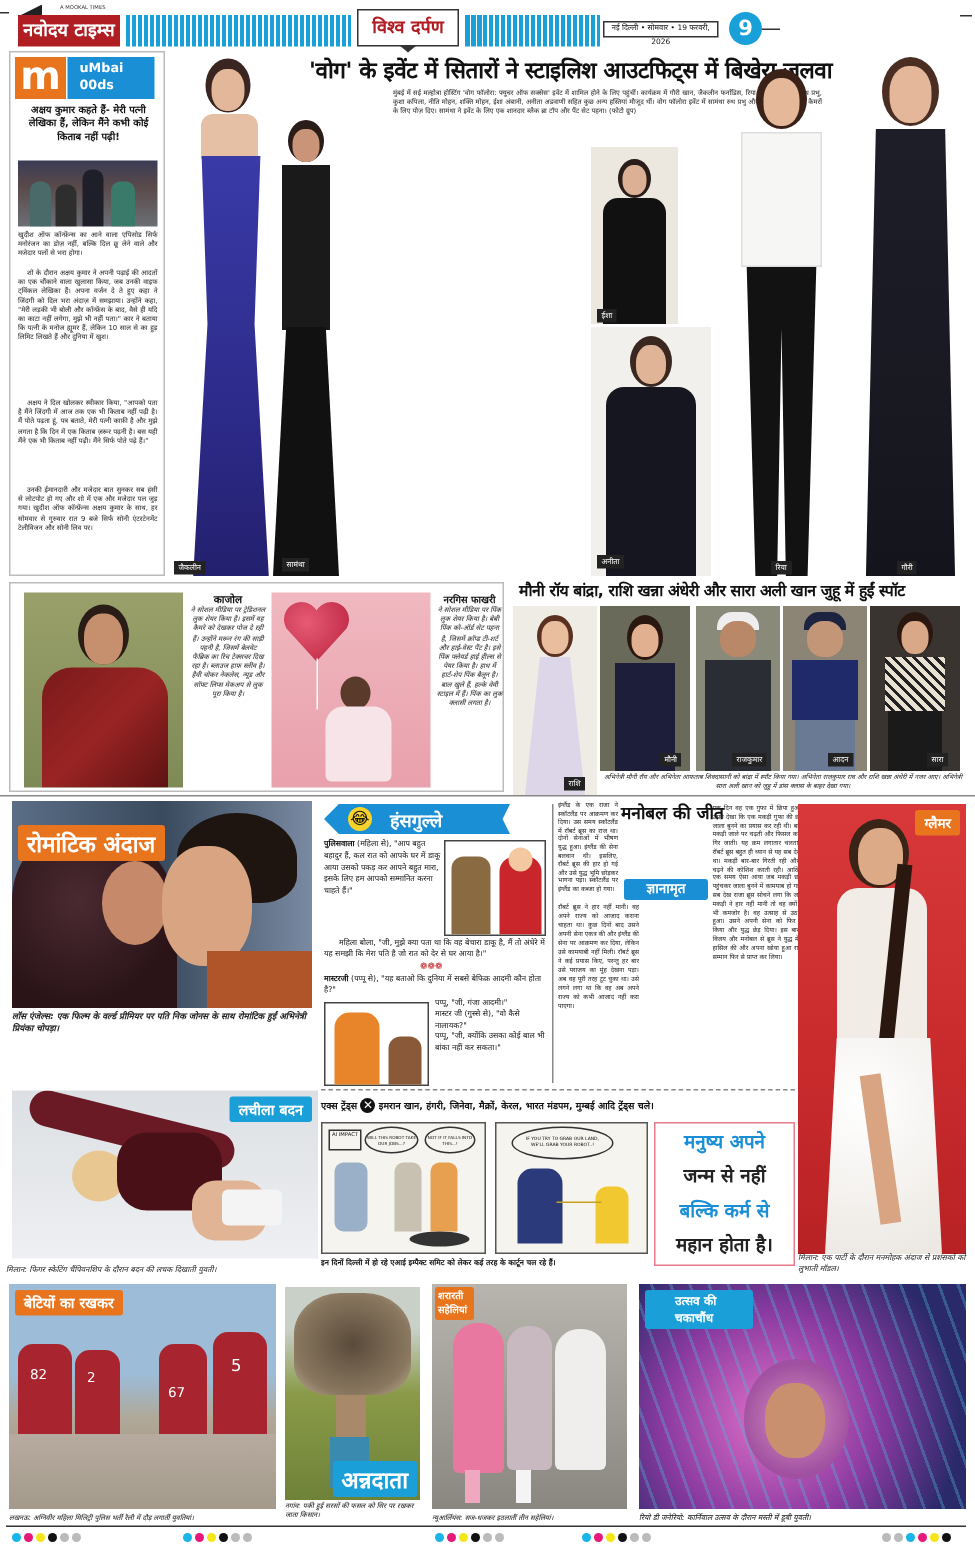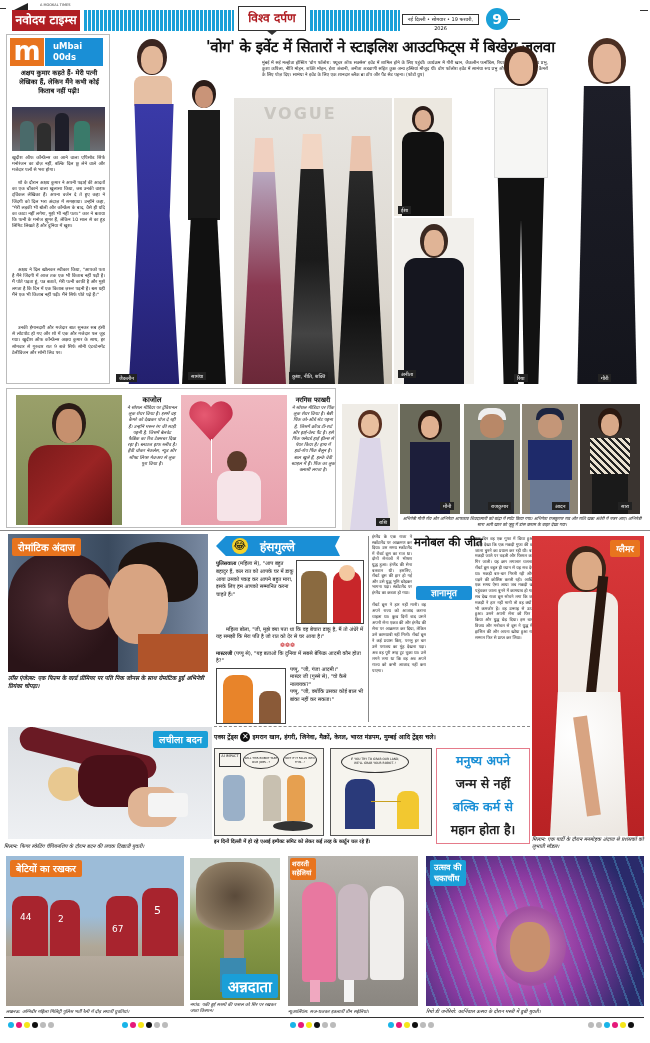--- a/index.html
+++ b/index.html
@@ -65,27 +65,20 @@
   </div>
 
   <div class="ph" style="left:62px;top:44px;width:60px;height:306px">
     <div class="abs" style="left:18px;top:2px;width:24px;height:28px;border-radius:50%;background:#2a1c18"></div>
     <div class="abs" style="left:21px;top:8px;width:18px;height:22px;border-radius:45%;background:#c99478"></div>
     <div class="abs" style="left:14px;top:32px;width:32px;height:110px;background:#1a1a1a"></div>
     <div class="abs" style="left:8px;top:140px;width:44px;height:166px;background:#111;clip-path:polygon(20% 0,80% 0,100% 100%,0 100%)"></div>
     <div class="cap" style="left:14px;top:294px">सामंथा</div>
   </div>
 
-  <div class="ph" style="left:122px;top:64px;width:158px;height:286px;background:linear-gradient(180deg,#e8e6e2,#dcd7cf 70%,#c9c2b6)">
-    <div class="abs" style="left:30px;top:6px;font-size:16px;color:#c9c6c0;font-weight:bold;letter-spacing:2px">VOGUE</div>
-    <div class="abs" style="left:8px;top:40px;width:44px;height:246px;background:linear-gradient(180deg,#f0d0c0 0 14%,#b8a8c0 14%,#8a3850 60%,#6a2838);clip-path:polygon(30% 0,70% 0,80% 30%,100% 100%,0 100%,20% 30%)"></div>
-    <div class="abs" style="left:55px;top:36px;width:46px;height:250px;background:linear-gradient(180deg,#f2d6c4 0 14%,#222 14%,#1a1a1a 50%,#444 80%,#222);clip-path:polygon(30% 0,70% 0,80% 30%,100% 100%,0 100%,20% 30%)"></div>
-    <div class="abs" style="left:104px;top:38px;width:46px;height:248px;background:linear-gradient(180deg,#eac4ae 0 14%,#2a2a2a 14%,#111 70%,#2a2a2a);clip-path:polygon(30% 0,70% 0,80% 30%,100% 100%,0 100%,20% 30%)"></div>
-    <div class="cap" style="left:55px;top:274px">कुशा, नीति, शक्ति</div>
-  </div>
 
   <div class="abs" style="left:94px;top:2px;width:360px;font-size:15px;font-weight:bold;letter-spacing:-0.3px;white-space:nowrap"><span>'वोग' के इवेंट में सितारों ने स्टाइलिश आउटफिट्स में बिखेरा जलवा</span></div>
   <div class="abs tiny" style="left:150px;top:26px;width:286px;font-size:4.5px">मुंबई में सई मल्होत्रा होस्टिंग 'वोग फॉलोरा: फ्यूचर ऑफ सक्सेस' इवेंट में शामिल होने के लिए पहुंचीं। कार्यक्रम में गौरी खान, जैकलीन फर्नांडिस, रिया चक्रवर्ती, सामंथा रुथ प्रभु, कुशा कपिला, नीति मोहन, शक्ति मोहन, ईशा अंबानी, अनीता अडवाणी सहित कुछ अन्य हस्तियां मौजूद थीं। वोग फॉलोरा इवेंट में सामंथा रुथ प्रभु और अनीता अडवाणी ने कैमरों के लिए पोज़ दिए। सामंथा ने इवेंट के लिए एक शानदार ब्लैक ब्रा टॉप और पैंट सेट पहना। (फोटो ग्रुप)</div>
 
   <div class="ph" style="left:282px;top:64px;width:58px;height:118px;background:#ece8e0">
     <div class="abs" style="left:18px;top:8px;width:22px;height:26px;border-radius:50%;background:#2a1c18"></div>
     <div class="abs" style="left:21px;top:12px;width:16px;height:20px;border-radius:45%;background:#dcb094"></div>
     <div class="abs" style="left:8px;top:34px;width:42px;height:84px;background:#111;border-radius:10px 10px 0 0"></div>
     <div class="cap" style="left:4px;top:108px">ईशा</div>
   </div>
@@ -125,20 +118,21 @@
     <div class="abs" style="left:8px;top:6px;width:44px;height:40px;background:radial-gradient(circle at 35% 35%,#e65a72,#b8203e);clip-path:path('M22 40 L2 18 A10 10 0 0 1 22 6 A10 10 0 0 1 42 18 Z')"></div>
     <div class="abs" style="left:30px;top:44px;width:1px;height:34px;background:#fff"></div>
     <div class="abs" style="left:46px;top:56px;width:20px;height:22px;border-radius:50%;background:#5a3a2a"></div>
     <div class="abs" style="left:36px;top:76px;width:44px;height:50px;background:#f6e4e8;border-radius:12px 12px 4px 4px"></div>
   </div>
   <div class="abs" style="left:284px;top:6px;width:44px;font-size:6.5px;font-weight:bold;text-align:center">नरगिस फाखरी</div>
   <div class="abs tiny" style="left:284px;top:16px;width:44px;text-align:center;font-style:italic">ने सोशल मीडिया पर पिंक लुक शेयर किया है। बेबी पिंक को-ऑर्ड सेट पहना है, जिसमें क्रॉप्ड टी-शर्ट और हाई-वेस्ट पैंट है। इसे पिंक फ्लेयर्ड हाई हील्स से पेयर किया है। हाथ में हार्ट-शेप पिंक बैलून है। बाल खुले हैं, हल्के वेवी स्टाइल में हैं। पिंक का लुक क्लासी लगता है।</div>
 </div>
 
 <div class="abs" style="left:340px;top:382px;width:310px;height:150px">
+  <div class="abs" style="left:6px;top:4px;width:300px;font-size:10.5px;font-weight:bold;white-space:nowrap;letter-spacing:-0.3px">मौनी रॉय बांद्रा, राशि खन्ना अंधेरी और सारा अली खान जुहू में हुईं स्पॉट</div>
   <div class="ph" style="left:2px;top:22px;width:56px;height:126px;background:#efece6">
     <div class="abs" style="left:16px;top:6px;width:24px;height:28px;border-radius:50%;background:#5a3020"></div>
     <div class="abs" style="left:19px;top:10px;width:18px;height:22px;border-radius:45%;background:#e8be9e"></div>
     <div class="abs" style="left:8px;top:34px;width:40px;height:92px;background:#dcd6e8;clip-path:polygon(25% 0,75% 0,100% 100%,0 100%)"></div>
     <div class="cap" style="left:34px;top:114px">राशि</div>
   </div>
   <div class="ph" style="left:60px;top:22px;width:60px;height:110px;background:#6a6a5a">
     <div class="abs" style="left:18px;top:6px;width:24px;height:30px;border-radius:50%;background:#2a1810"></div>
     <div class="abs" style="left:21px;top:12px;width:18px;height:22px;border-radius:45%;background:#e0b090"></div>
     <div class="abs" style="left:10px;top:38px;width:40px;height:72px;background:#1c1e3a"></div>
@@ -168,21 +162,21 @@
 </div>
 
 <div class="abs" style="left:0;top:530px;width:650px;height:1px;background:#888"></div>
 
 <div class="ph" style="left:8px;top:534px;width:200px;height:138px;background:linear-gradient(90deg,#5a6e86,#3a4a5e 50%,#7a8aa2)">
   <div class="abs" style="left:0;top:18px;width:110px;height:120px;background:radial-gradient(ellipse at 40% 40%,#4a2a30,#2a1418 70%);border-radius:40% 50% 0 0"></div>
   <div class="abs" style="left:60px;top:40px;width:44px;height:56px;background:#c68a6a;border-radius:50%"></div>
   <div class="abs" style="left:110px;top:8px;width:80px;height:60px;background:#1e1410;border-radius:50% 50% 30% 30%"></div>
   <div class="abs" style="left:100px;top:30px;width:60px;height:80px;background:#d8a482;border-radius:45%"></div>
   <div class="abs" style="left:130px;top:100px;width:70px;height:38px;background:#b0542a"></div>
-  <div class="tag" style="left:4px;top:4px;background:#e8741e;font-size:10px">रोमांटिक अंदाज</div>
+  <div class="tag" style="left:4px;top:16px;background:#e8741e;font-size:15px">रोमांटिक अंदाज</div>
 </div>
 <div class="abs" style="left:8px;top:674px;width:202px;font-size:5.8px;line-height:8px;font-style:italic;font-weight:bold;color:#222">लॉस एंजेल्स: एक फिल्म के वर्ल्ड प्रीमियर पर पति निक जोनस के साथ रोमांटिक हुईं अभिनेत्री प्रियंका चोपड़ा।</div>
 
 <div class="ph" style="left:8px;top:727px;width:204px;height:112px;background:linear-gradient(180deg,#dcdfe3,#eef0f3)">
   <div class="abs" style="left:10px;top:14px;width:140px;height:24px;background:#6a1a24;border-radius:12px;transform:rotate(14deg)"></div>
   <div class="abs" style="left:40px;top:40px;width:36px;height:34px;background:#e8c890;border-radius:50%"></div>
   <div class="abs" style="left:70px;top:28px;width:70px;height:52px;background:#4a1018;border-radius:20px"></div>
   <div class="abs" style="left:120px;top:60px;width:50px;height:40px;background:#e0b494;border-radius:16px"></div>
   <div class="abs" style="left:140px;top:66px;width:40px;height:24px;background:#f4f4f4;border-radius:4px"></div>
   <div class="tag" style="right:4px;top:4px;background:#1a9fd8;font-size:9.5px">लचीला बदन</div>
@@ -264,21 +258,21 @@
 
 <div class="abs" style="left:436px;top:748px;width:94px;height:96px;border:1.5px solid #e57b8a;background:#fff;text-align:center;font-weight:bold;font-size:12.5px;line-height:23px">
   <div style="color:#1a8fd6">मनुष्य अपने</div>
   <div style="color:#222">जन्म से नहीं</div>
   <div style="color:#1a8fd6">बल्कि कर्म से</div>
   <div style="color:#222">महान होता है।</div>
 </div>
 
 <div class="ph" style="left:6px;top:856px;width:178px;height:150px;background:linear-gradient(180deg,#9cbcd8 0 40%,#b0a898 60%,#9a8a78)">
   <div class="abs" style="left:6px;top:40px;width:36px;height:60px;background:#a8242e;border-radius:10px 10px 0 0"></div>
-  <div class="abs" style="left:14px;top:56px;font-size:9px;color:#fff">44</div>
+  <div class="abs" style="left:14px;top:56px;font-size:9px;color:#fff">82</div>
   <div class="abs" style="left:44px;top:44px;width:30px;height:58px;background:#a8242e;border-radius:10px 10px 0 0"></div>
   <div class="abs" style="left:52px;top:58px;font-size:9px;color:#fff">2</div>
   <div class="abs" style="left:100px;top:40px;width:32px;height:62px;background:#a8242e;border-radius:10px 10px 0 0"></div>
   <div class="abs" style="left:106px;top:68px;font-size:9px;color:#fff">67</div>
   <div class="abs" style="left:136px;top:32px;width:36px;height:68px;background:#a8242e;border-radius:10px 10px 0 0"></div>
   <div class="abs" style="left:148px;top:48px;font-size:11px;color:#fff">5</div>
   <div class="abs" style="left:0;top:100px;width:178px;height:50px;background:linear-gradient(180deg,#b6ab9e,#a49a8c)"></div>
   <div class="tag" style="left:4px;top:4px;background:#e8741e;font-size:9.5px">बेटियों का रखकर</div>
 </div>
 <div class="abs" style="left:6px;top:1008px;width:180px;font-size:4.6px;font-style:italic;white-space:nowrap">लखनऊ: अग्निवीर महिला मिलिट्री पुलिस भर्ती रैली में दौड़ लगातीं युवतियां।</div>
@@ -298,21 +292,21 @@
   <div class="abs" style="left:22px;top:124px;width:10px;height:22px;background:#f0a8c0"></div>
   <div class="abs" style="left:56px;top:124px;width:10px;height:22px;background:#f4f4f4"></div>
   <div class="tag" style="left:2px;top:2px;width:26px;background:#e8741e;font-size:6.5px;line-height:9px;padding:2px">शरारती सहेलियां</div>
 </div>
 <div class="abs" style="left:288px;top:1008px;width:136px;font-size:4.6px;font-style:italic;white-space:nowrap">न्यूआर्लियंस: सज-धजकर इठलातीं तीन सहेलियां।</div>
 
 <div class="ph" style="left:426px;top:856px;width:218px;height:150px;background:radial-gradient(circle at 40% 60%,#e070c8,#8a3aa0 45%,#2a2a6a 80%)">
   <div class="abs" style="left:0;top:0;width:218px;height:150px;background:repeating-linear-gradient(70deg,transparent 0 10px,rgba(80,180,220,.35) 10px 12px)"></div>
   <div class="abs" style="left:70px;top:50px;width:70px;height:80px;border-radius:50%;background:radial-gradient(circle,#d890c0,#a050a0 70%)"></div>
   <div class="abs" style="left:84px;top:66px;width:40px;height:50px;border-radius:45%;background:#c8906e"></div>
-  <div class="tag" style="left:4px;top:4px;width:36px;background:#1a9fd8;font-size:8px;line-height:11px;padding:2px 4px">उत्सव की चकाचौंध</div>
+  <div class="tag" style="left:4px;top:4px;width:72px;background:#1a9fd8;font-size:8px;line-height:11px;padding:2px 20px">उत्सव की चकाचौंध</div>
 </div>
 <div class="abs" style="left:426px;top:1008px;width:222px;font-size:5px;font-style:italic;white-space:nowrap">रियो डी जनेरियो: कार्निवाल उत्सव के दौरान मस्ती में डूबी युवती।</div>
 
 <div class="abs" style="left:4px;top:1017px;width:640px;height:1px;background:#333"></div>
 <div class="abs" style="left:8px;top:1022px;display:flex;gap:2px">
   <span style="width:6px;height:6px;border-radius:50%;background:#19b4e8"></span>
     <span style="width:6px;height:6px;border-radius:50%;background:#e6197a"></span>
     <span style="width:6px;height:6px;border-radius:50%;background:#f6e619"></span>
     <span style="width:6px;height:6px;border-radius:50%;background:#111"></span>
     <span style="width:6px;height:6px;border-radius:50%;background:#bbb"></span>

